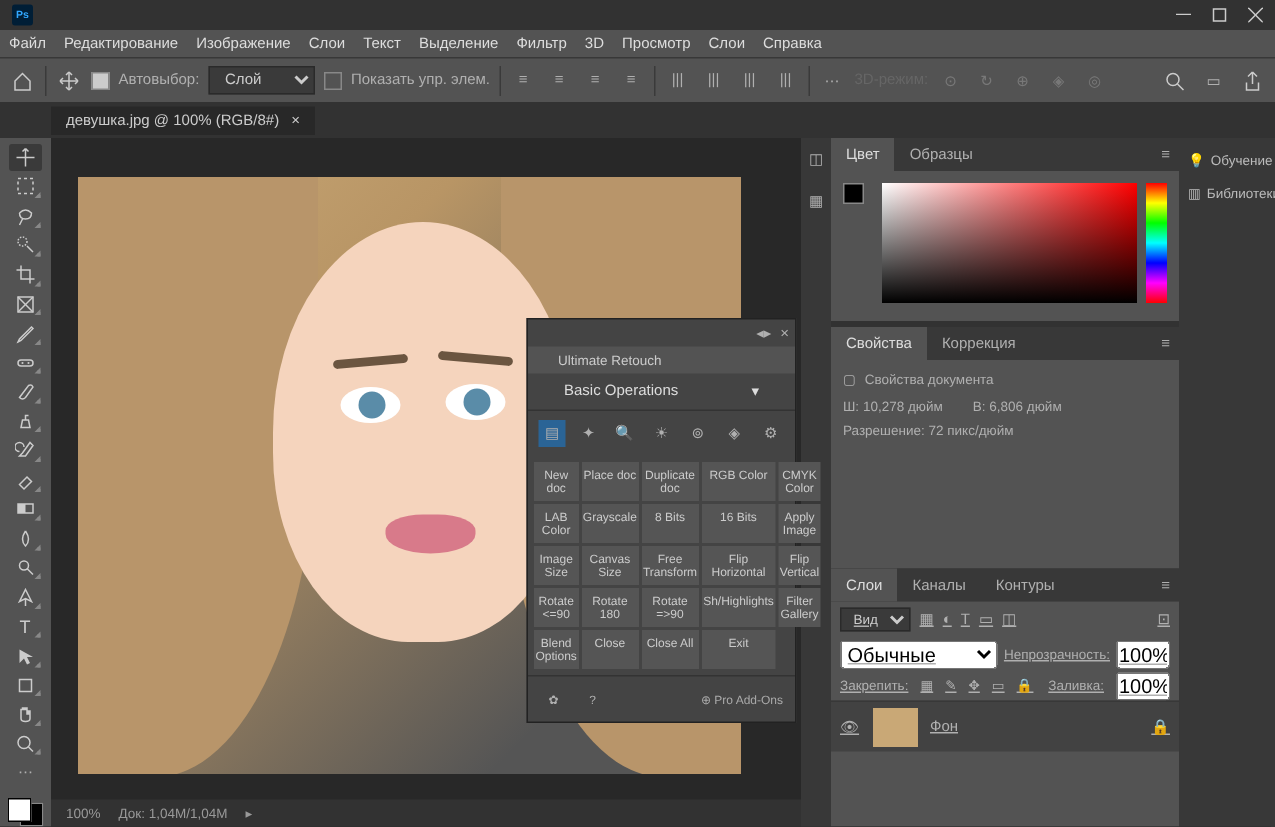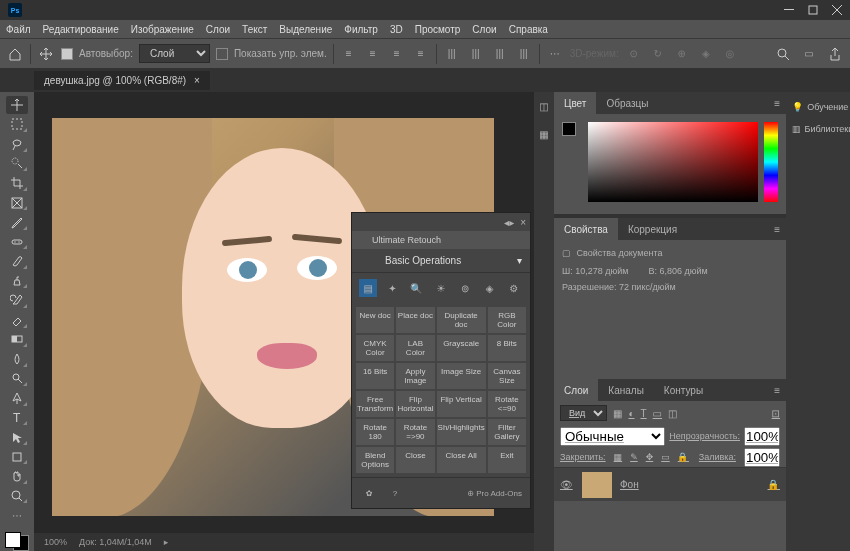--- a/index.html
+++ b/index.html
@@ -80,26 +80,26 @@
 .layer-eye { width: 14px; cursor: pointer; }
 .layer-lock { margin-left: auto; cursor: pointer; }
 
 .sidepanel { width: 64px; background: #383838; padding: 4px; }
 .sidebtn { display: flex; align-items: center; gap: 4px; padding: 6px 2px; cursor: pointer; font-size: 9px; color: #bbb; }
 
 
 .ur-panel { position: absolute; left: 317px; top: 120px; width: 180px; background: #444; border: 1px solid #222; }
 .ur-header { height: 18px; display: flex; align-items: center; justify-content: flex-end; padding: 0 4px; gap: 6px; }
 .ur-title { padding: 4px 20px; font-size: 9px; color: #ccc; background:#535353; }
-.ur-section { padding: 6px 8px; font-size: 10px; color: #ddd; display:flex;margin-left:25px; }
+.ur-section { padding: 6px 24px; font-size: 10px; color: #ddd; display:flex; }
 .ur-section .exp { margin-left:auto;cursor:pointer; }
 .ur-icons { display: flex; justify-content: space-around; padding: 6px 4px; border-top: 1px solid #333; }
 .ur-icon { width: 18px; height: 18px; display: flex; align-items: center; justify-content: center; cursor: pointer; }
 .ur-icon.active { background: #2a6496; }
-.ur-grid { display: grid; grid-template-columns: 1fr 1fr 1fr 1fr; gap: 2px; padding: 4px; }
+.ur-grid { display: grid; grid-template-columns: 1fr 1fr 1fr 1fr 1fr; gap: 2px; padding: 4px; }
 .ur-btn { background: #555; color: #ccc; text-align: center; padding: 4px 1px; font-size: 8px; cursor: pointer; }
 .ur-footer { display: flex; align-items: center; padding: 6px 8px; gap: 8px; border-top: 1px solid #333; font-size: 8px; }
 .ur-footer .addon { margin-left: auto; color: #aaa; }
 
 svg { fill: #ccc; }
 </style>
 </head>
 <body>
 
 <div class="titlebar">

